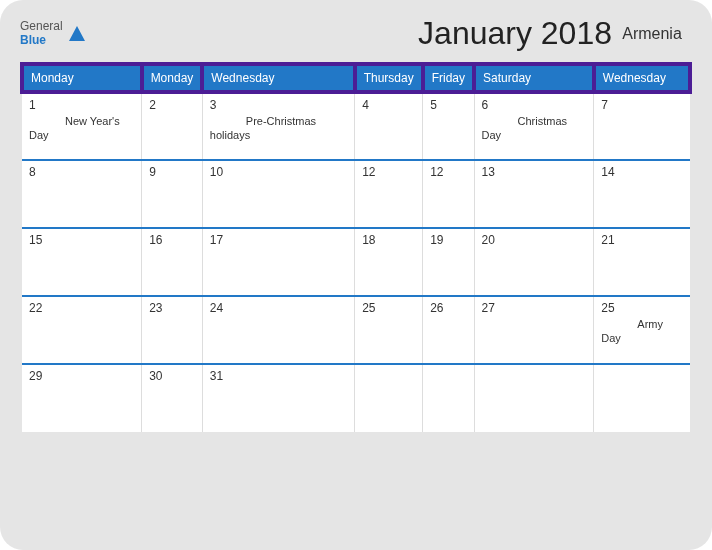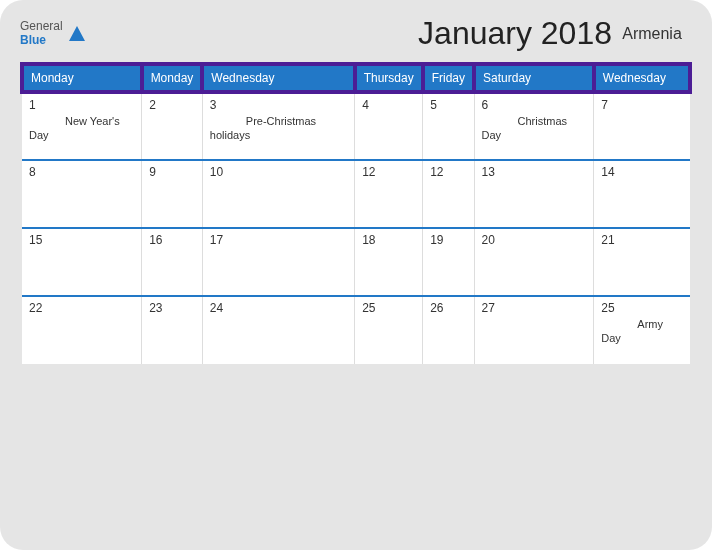--- a/index.html
+++ b/index.html
@@ -209,15 +209,30 @@
             <span class="day-num">25</span>
           </td>
           <td>
             <span class="day-num">26</span>
           </td>
           <td>
             <span class="day-num">27</span>
           </td>
           <td><span class="day-num">25</span><span class="holiday">Army Day</span></td>
         </tr>
+        <tr>
+          <td>
+            <span class="day-num">29</span>
+          </td>
+          <td>
+            <span class="day-num">30</span>
+          </td>
+          <td>
+            <span class="day-num">31</span>
+          </td>
+          <td class="empty-cell"></td>
+          <td class="empty-cell"></td>
+          <td class="empty-cell"></td>
+          <td class="empty-cell"></td>
+        </tr>
       </tbody>
   </table>
 </div>
 
 </body></html>

